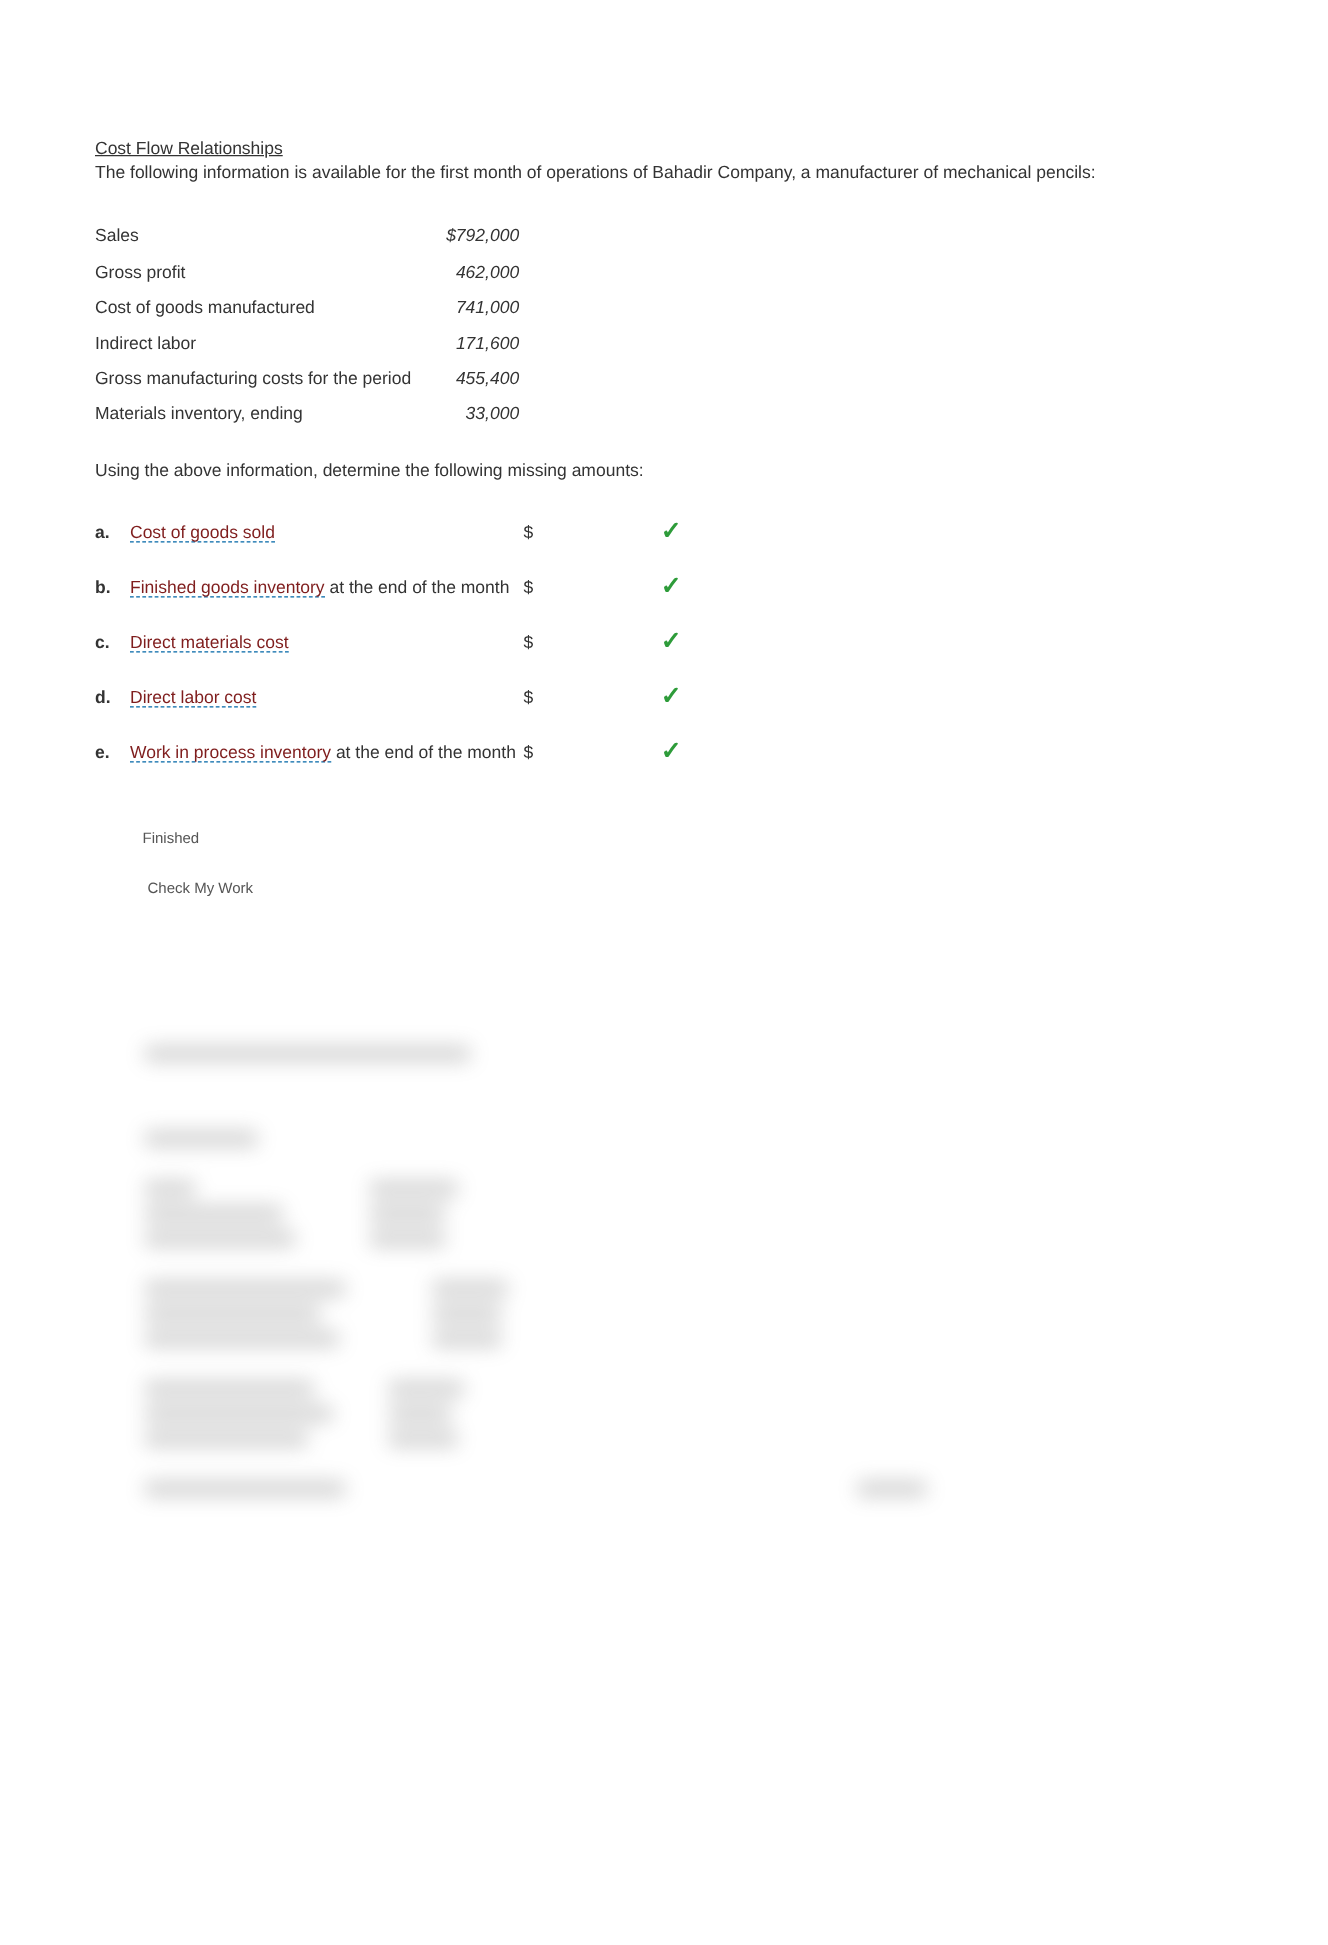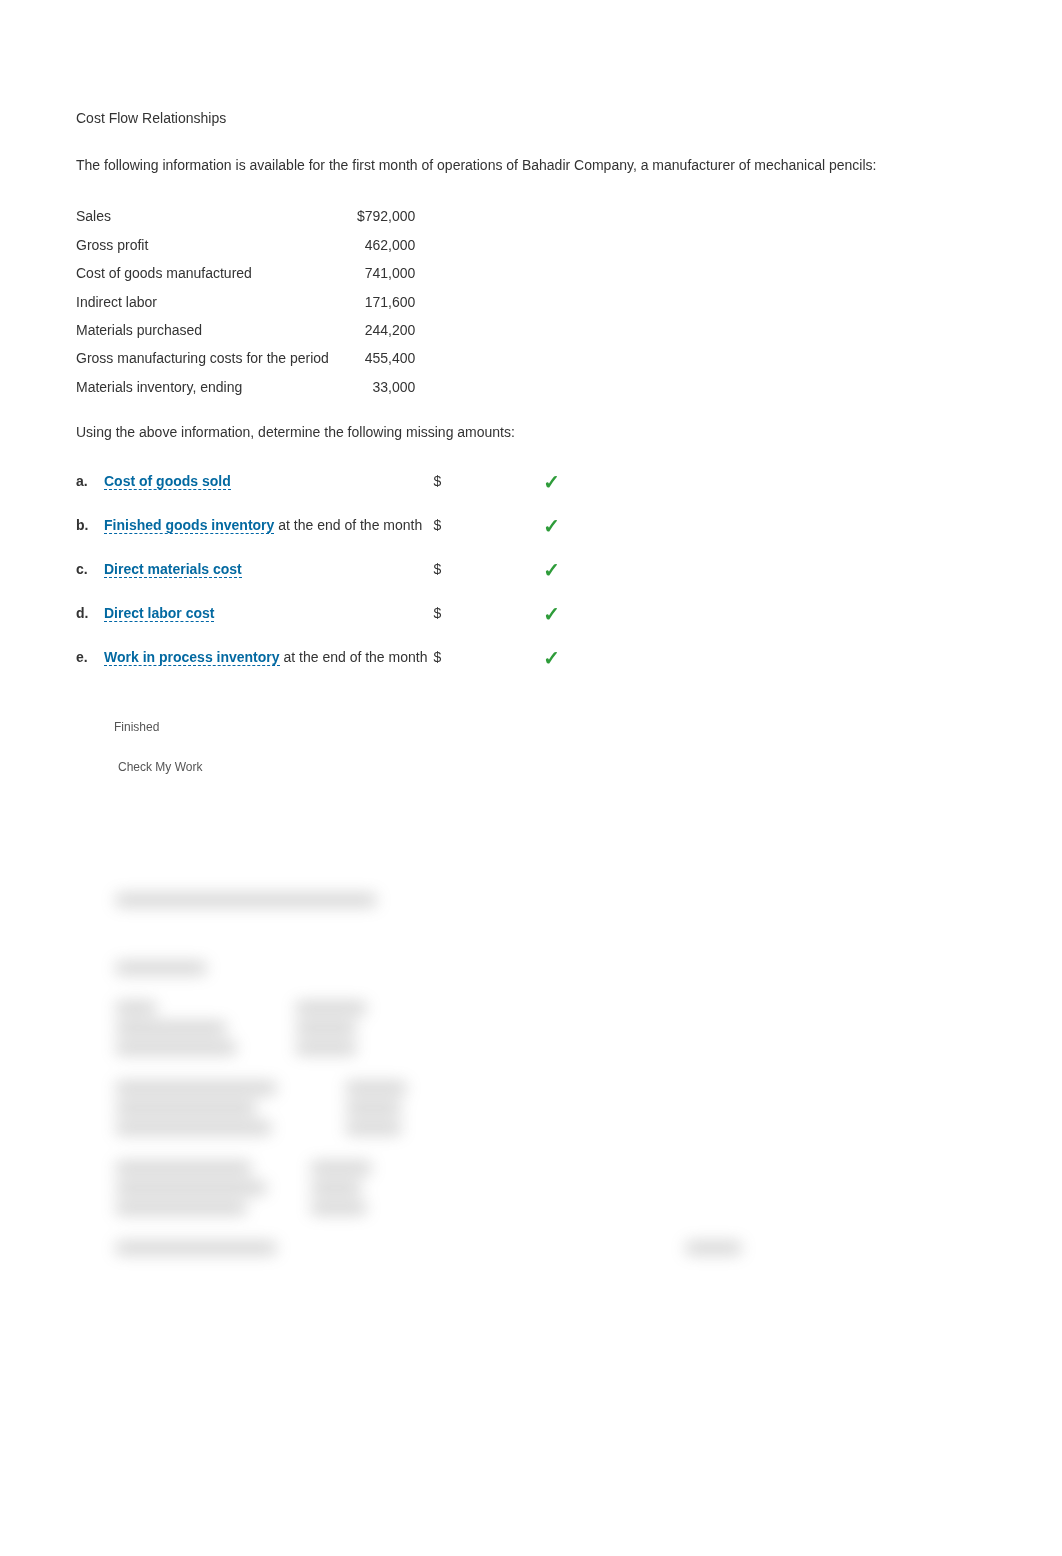--- a/index.html
+++ b/index.html
@@ -8,61 +8,61 @@
     font-family: Verdana, Geneva, sans-serif;
     font-size: 14px;
     color: #333;
     background: #fff;
     width: 1062px;
   }
   .page {
     padding: 110px 76px 40px 76px;
   }
   .title {
-    margin-bottom: 28px;
+    text-decoration: underline;
   }
   .intro {
     line-height: 1.6;
     margin-bottom: 26px;
   }
   table.data {
     border-collapse: collapse;
     margin-bottom: 20px;
   }
   table.data td {
     padding: 3px 8px 3px 0;
     line-height: 1.6;
     vertical-align: top;
   }
   table.data td.num {
     text-align: right;
     padding-left: 20px;
+    font-style: italic;
   }
   .instr {
     margin-bottom: 16px;
     line-height: 1.6;
   }
   table.ans {
     border-collapse: collapse;
   }
   table.ans td {
     padding: 6px 6px 6px 0;
     line-height: 1.6;
     vertical-align: middle;
   }
   .letter {
     font-weight: bold;
     padding-right: 4px;
     width: 22px;
   }
   .hotlink {
-    color: #0369a1;
+    color: #7f1d1d;
     border-bottom: 1px dashed #0066a6;
     cursor: pointer;
-    font-weight: bold;
   }
   .dollar {
     text-align: right;
     padding-left: 8px;
     padding-right: 2px;
   }
   .inputcell {
     width: 90px;
   }
   .inputcell input {
@@ -130,24 +130,20 @@
     </tr>
     <tr>
       <td>Cost of goods manufactured</td>
       <td class="num">741,000</td>
     </tr>
     <tr>
       <td>Indirect labor</td>
       <td class="num">171,600</td>
     </tr>
     <tr>
-      <td>Materials purchased</td>
-      <td class="num">244,200</td>
-    </tr>
-    <tr>
       <td>Gross manufacturing costs for the period</td>
       <td class="num">455,400</td>
     </tr>
     <tr>
       <td>Materials inventory, ending</td>
       <td class="num">33,000</td>
     </tr>
   </tbody>
     </table>
 

